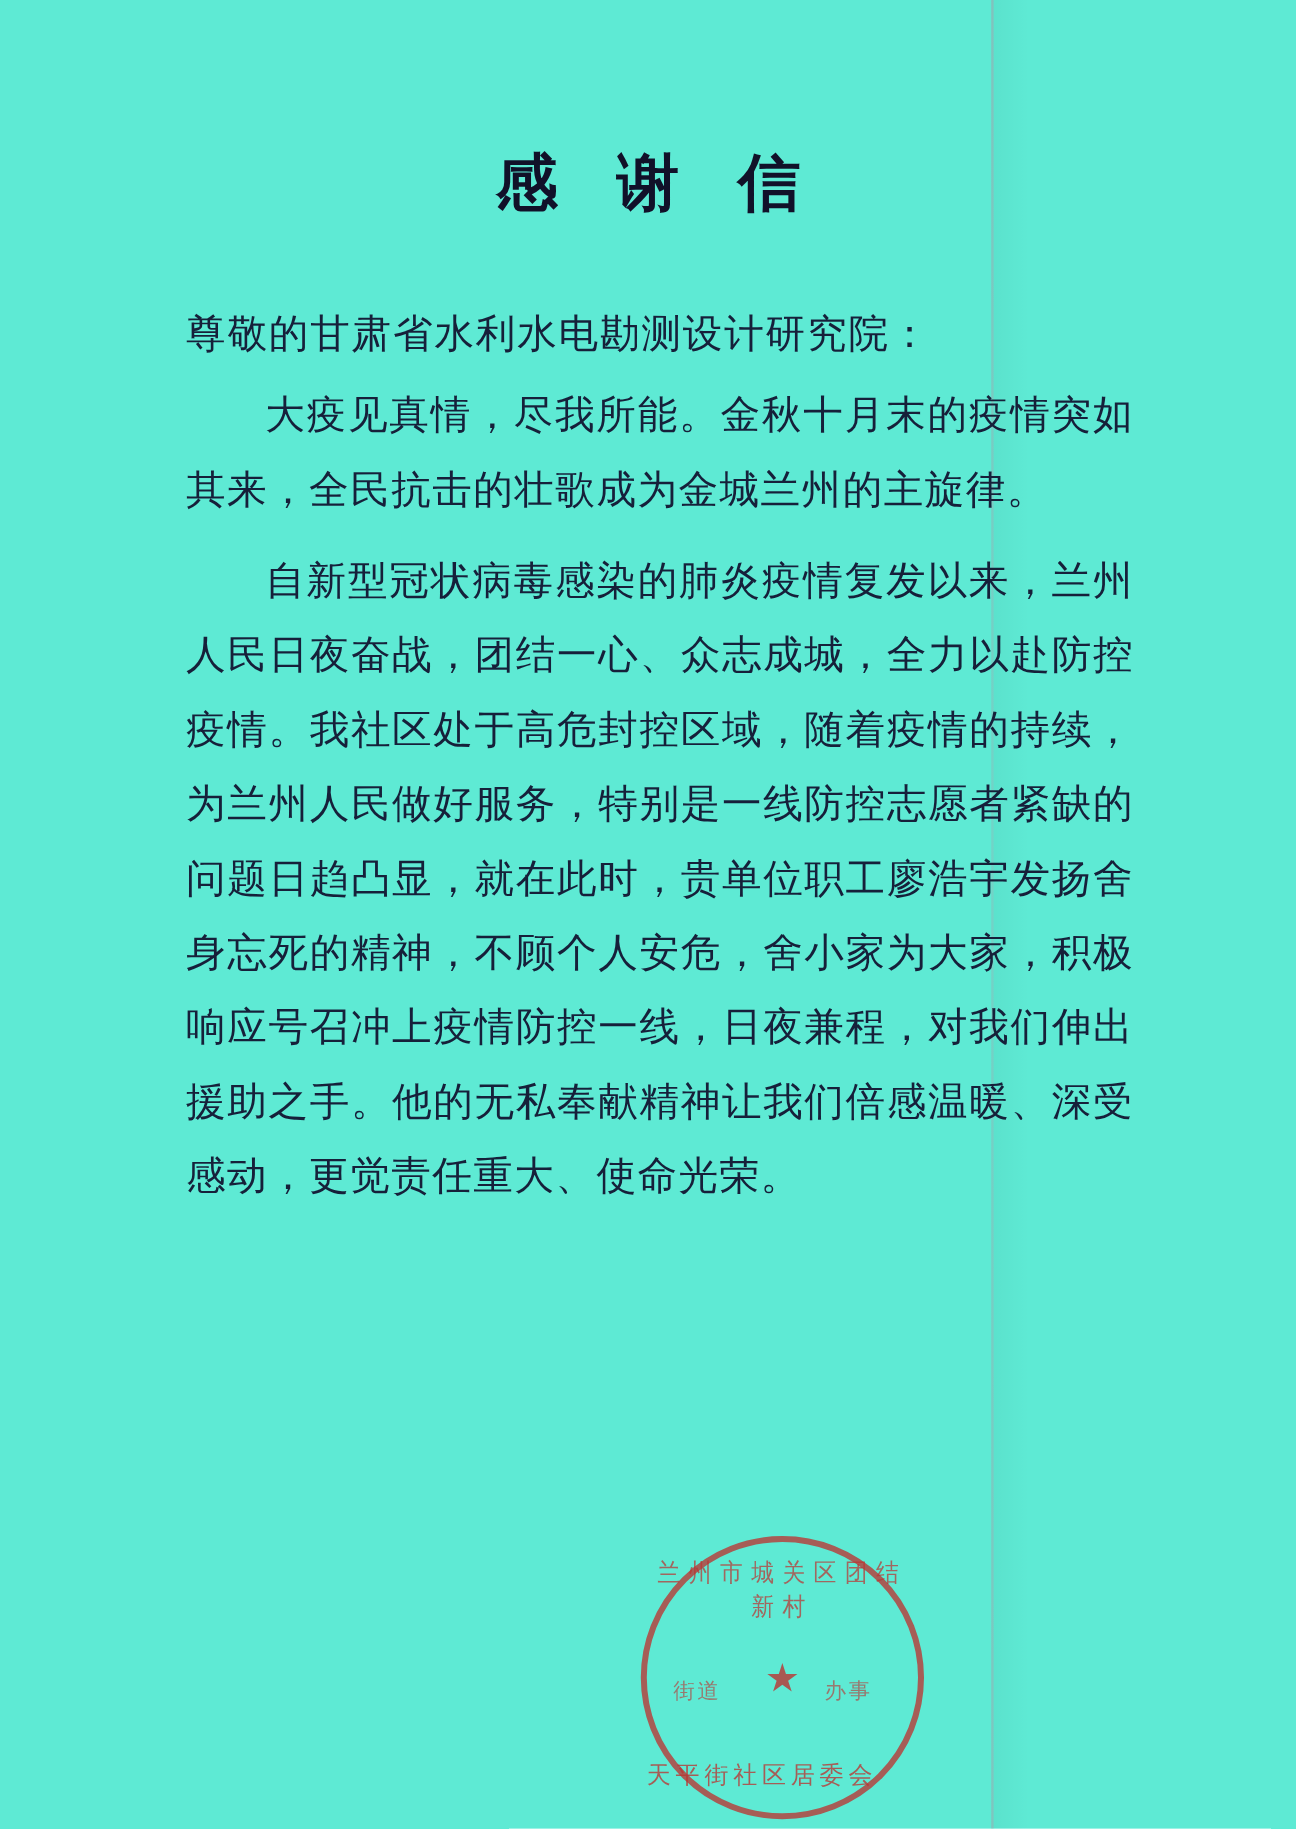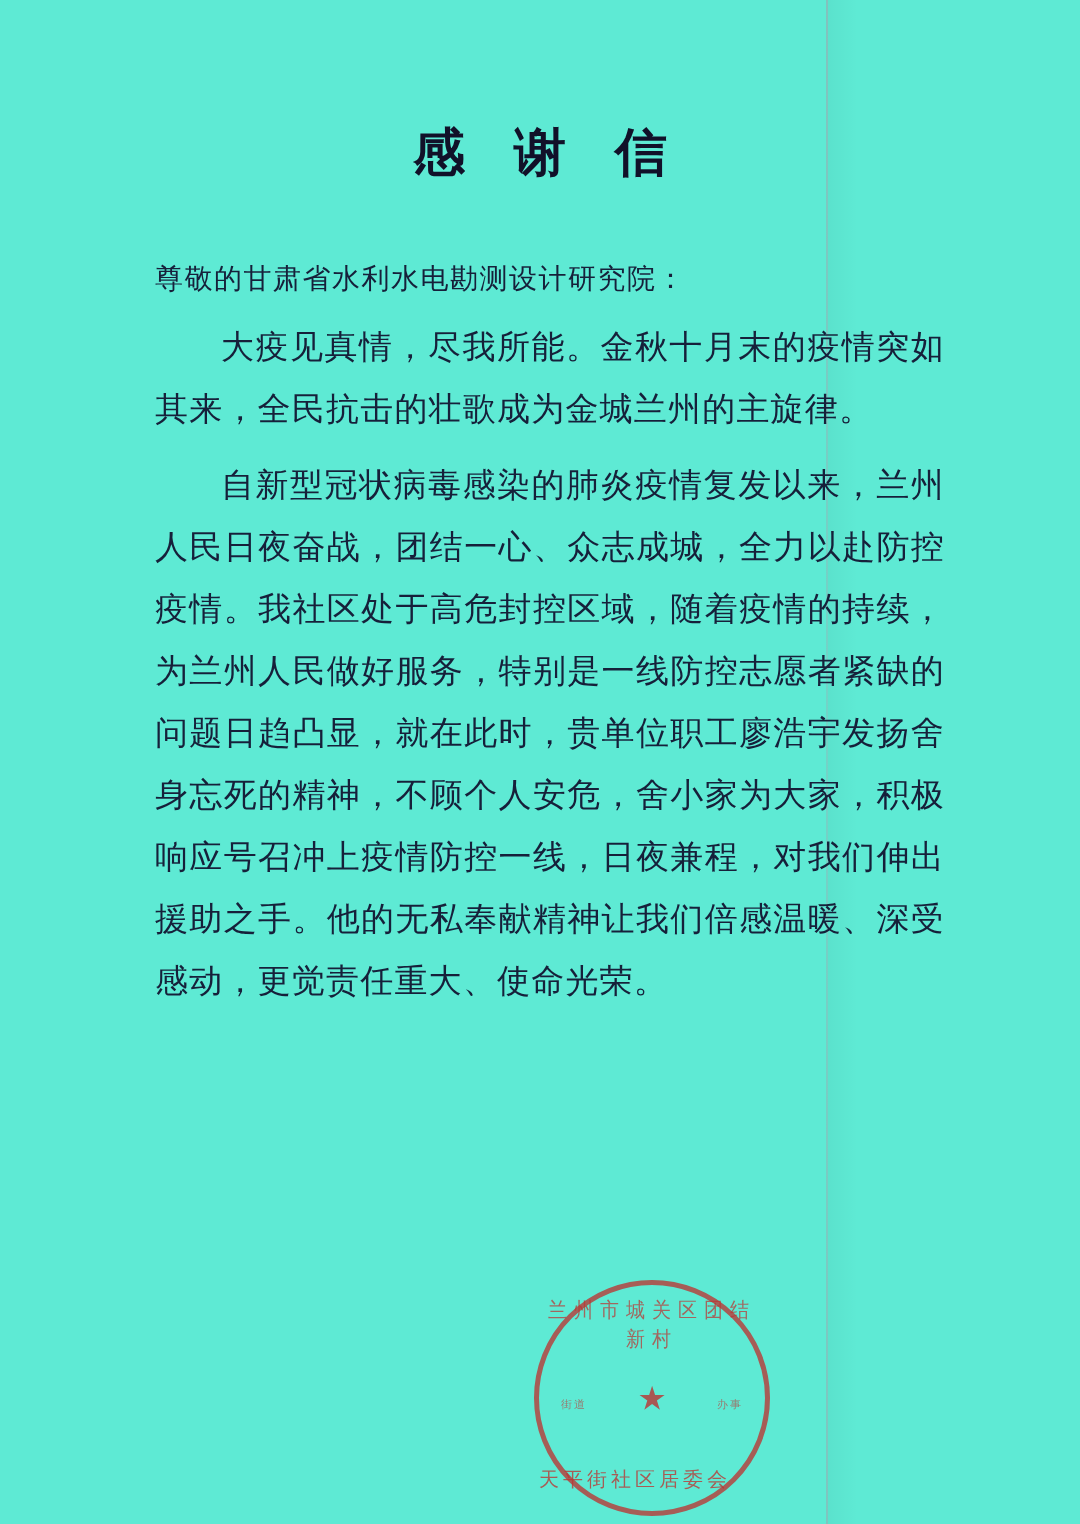--- a/index.html
+++ b/index.html
@@ -53,21 +53,21 @@
     color: #111129;
     font-family: "Liberation Serif", "DejaVu Serif", serif;
   }
   #letter-body {
     position: absolute;
     top: 248px;
     left: 155px;
     width: 790px;
   }
   .salutation {
-    font-size: 28px;
+    font-size: 33px;
     line-height: 62px;
     letter-spacing: 1.5px;
     color: #16203a;
     margin: 0 0 6px 0;
   }
   .para {
     font-size: 33px;
     line-height: 62px;
     letter-spacing: 1.2px;
     text-align: justify;
@@ -140,26 +140,26 @@
     bottom: 18px;
     width: 226px;
     text-align: left;
     font-size: 20px;
     letter-spacing: 4px;
     color: rgba(200, 28, 28, 0.78);
   }
   #seal .seal-mid-left, #seal .seal-mid-right {
     position: absolute;
     top: 112px;
-    font-size: 11px;
+    font-size: 18px;
     color: rgba(200, 28, 28, 0.62);
     letter-spacing: 2px;
   }
   #seal .seal-mid-left { left: 22px; }
-  #seal .seal-mid-right { right: 22px; }
+  #seal .seal-mid-right { right: 38px; }
 </style>
 </head>
 <body>
 
 <div id="page">
 
   <div id="fold-seam"></div>
   <div id="fold-shade"></div>
 
   <div id="doc-title">感 谢 信</div>

